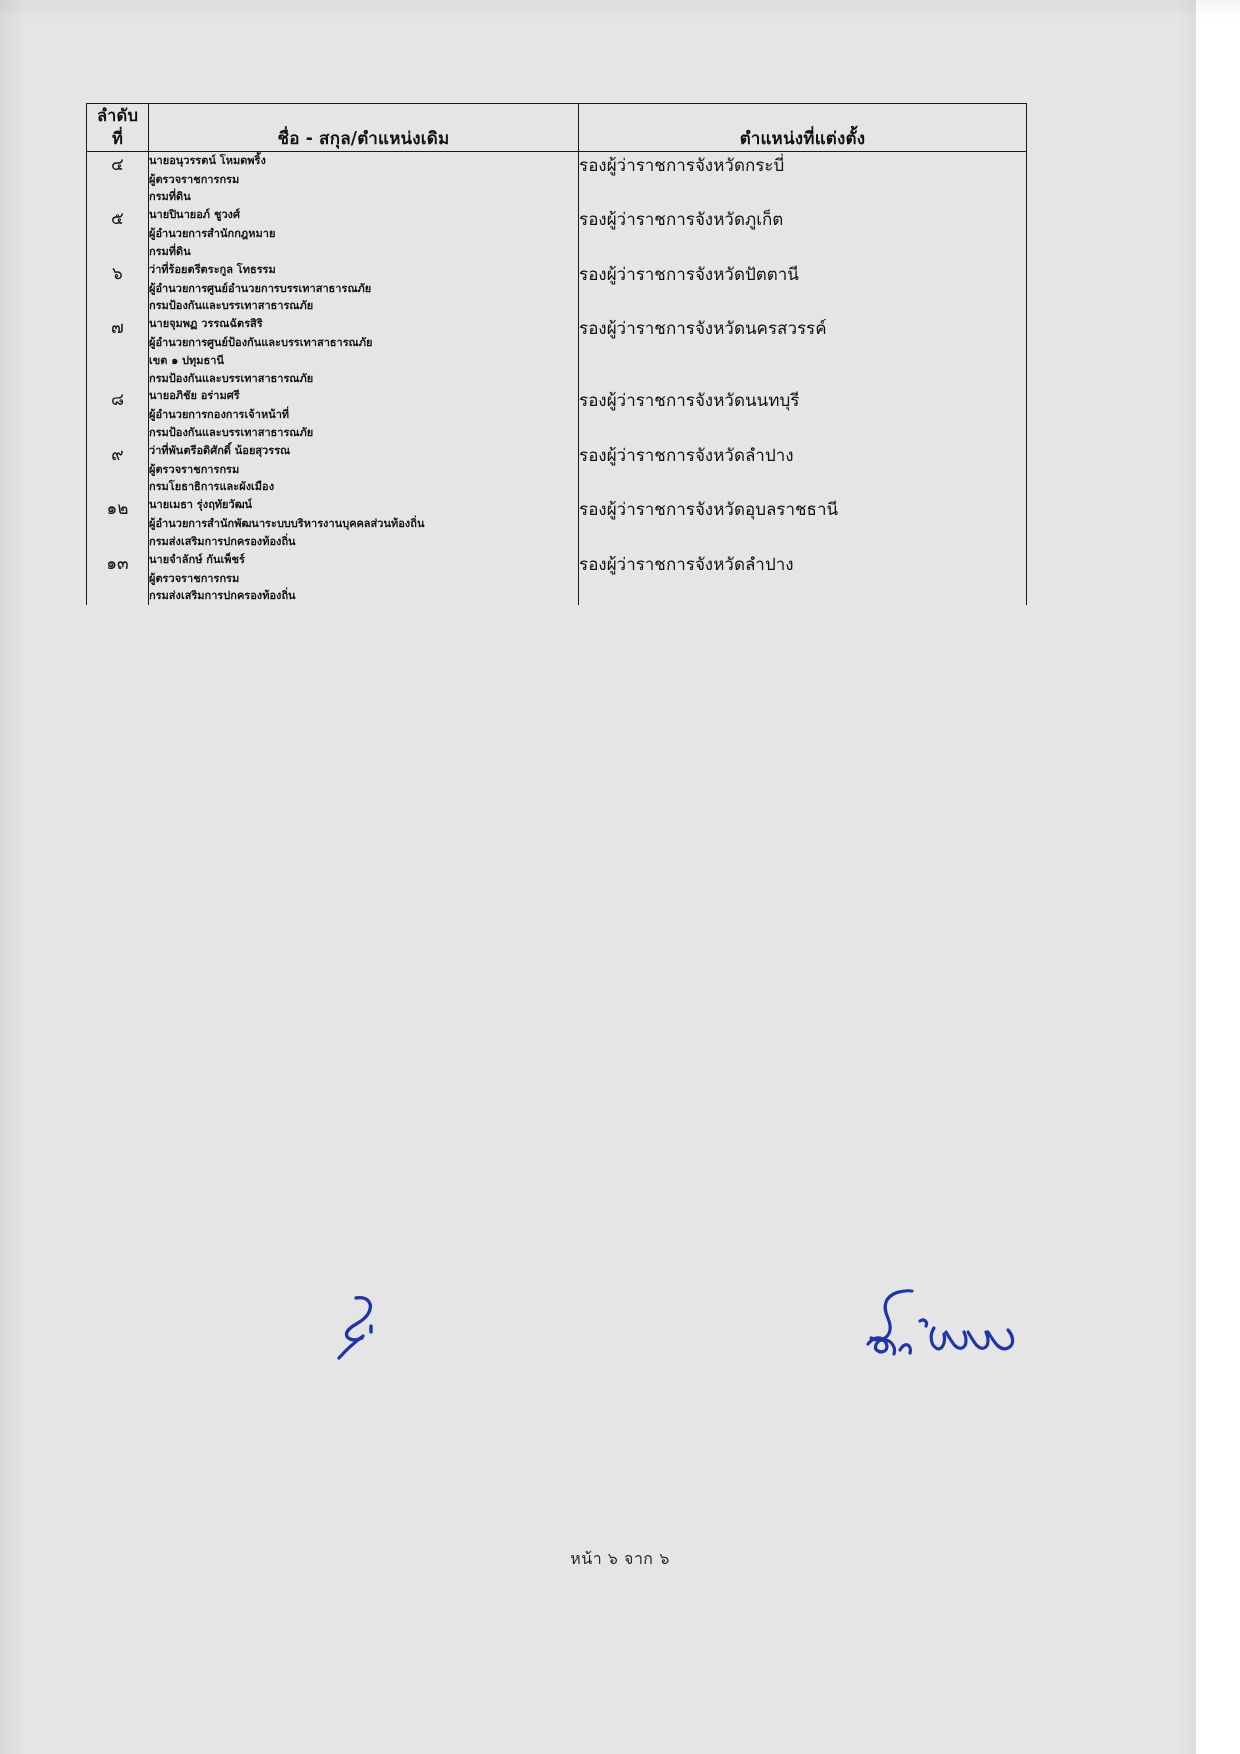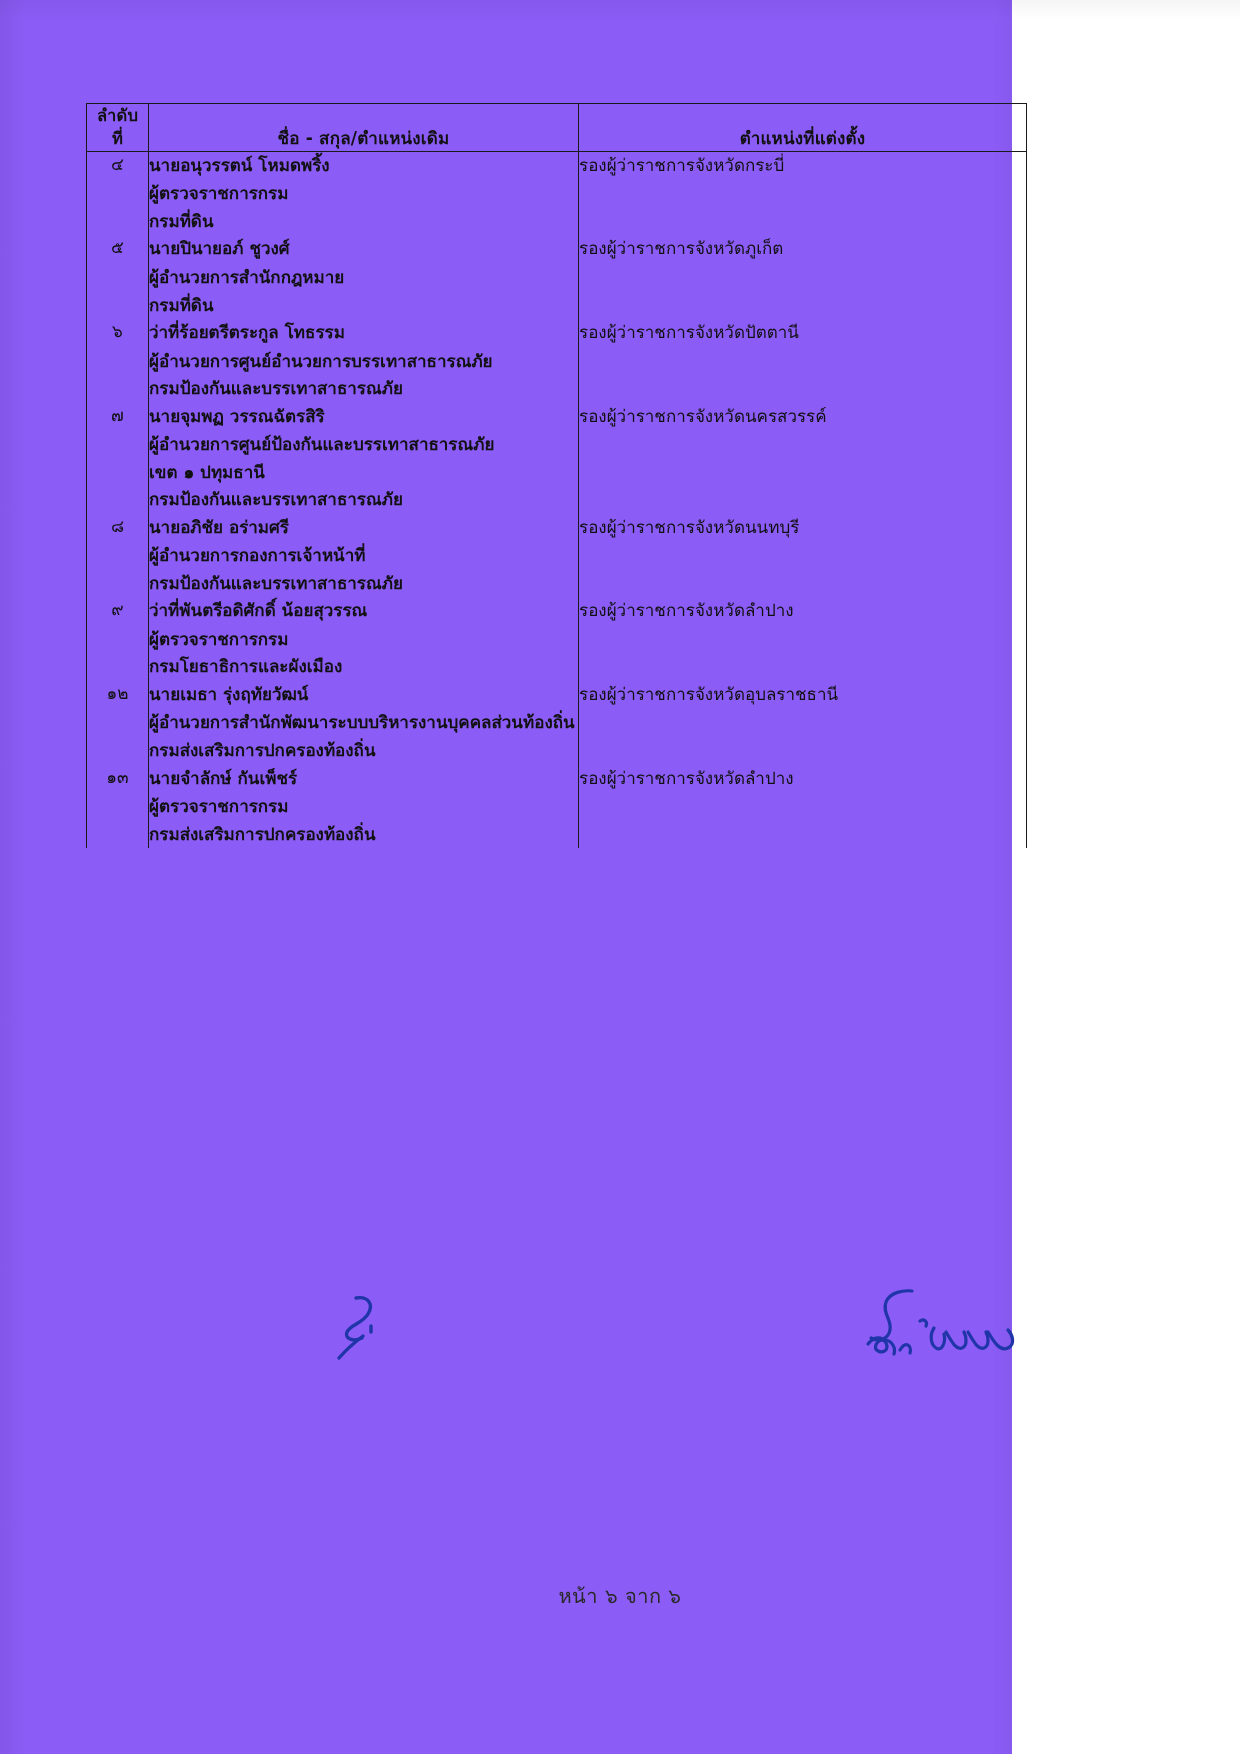--- a/index.html
+++ b/index.html
@@ -14,23 +14,23 @@
     position: relative;
     font-family: "DejaVu Sans", "Liberation Sans", sans-serif;
     color: #111111;
     overflow: hidden;
   }
 
   
   .page-sheet {
     position: absolute;
     left: 0; top: 0;
-    width: 1012px;
+    width: 1196px;
     height: 1754px;
-    background: #8b5cf6;
+    background: #e5e5e5;
   }
 
   
   .scan-edge-left {
     position: absolute;
     left: 0; top: 0;
     width: 26px; height: 1754px;
     background: linear-gradient(to right, rgba(0,0,0,0.055), rgba(0,0,0,0));
     pointer-events: none;
   }
@@ -87,21 +87,21 @@
 
   
   .cell-no {
     text-align: center;
     font-size: 17px;
     padding-top: 14px;
     line-height: 1.5;
     white-space: nowrap;
   }
   .cell-name {
-    font-size: 17px;
+    font-size: 11px;
     line-height: 1.62;
     padding: 12px 8px 14px 10px;
   }
   .cell-pos {
     font-size: 17px;
     line-height: 1.62;
     padding: 10px 8px 14px 10px;
     vertical-align: middle;
   }
   .person-name {
@@ -146,24 +146,24 @@
     left: 860px;
     top: 1288px;
     width: 180px;
     height: 80px;
   }
 
   
   .page-footer {
     position: absolute;
     left: 0;
-    top: 1580px;
+    top: 1546px;
     width: 1240px;
     text-align: center;
-    font-size: 20px;
+    font-size: 16px;
     color: #2a2a2a;
     letter-spacing: 0.5px;
   }
 </style>
 </head>
 <body>
 
 <div class="page-sheet">
 
   <div class="scan-edge-top"></div>

